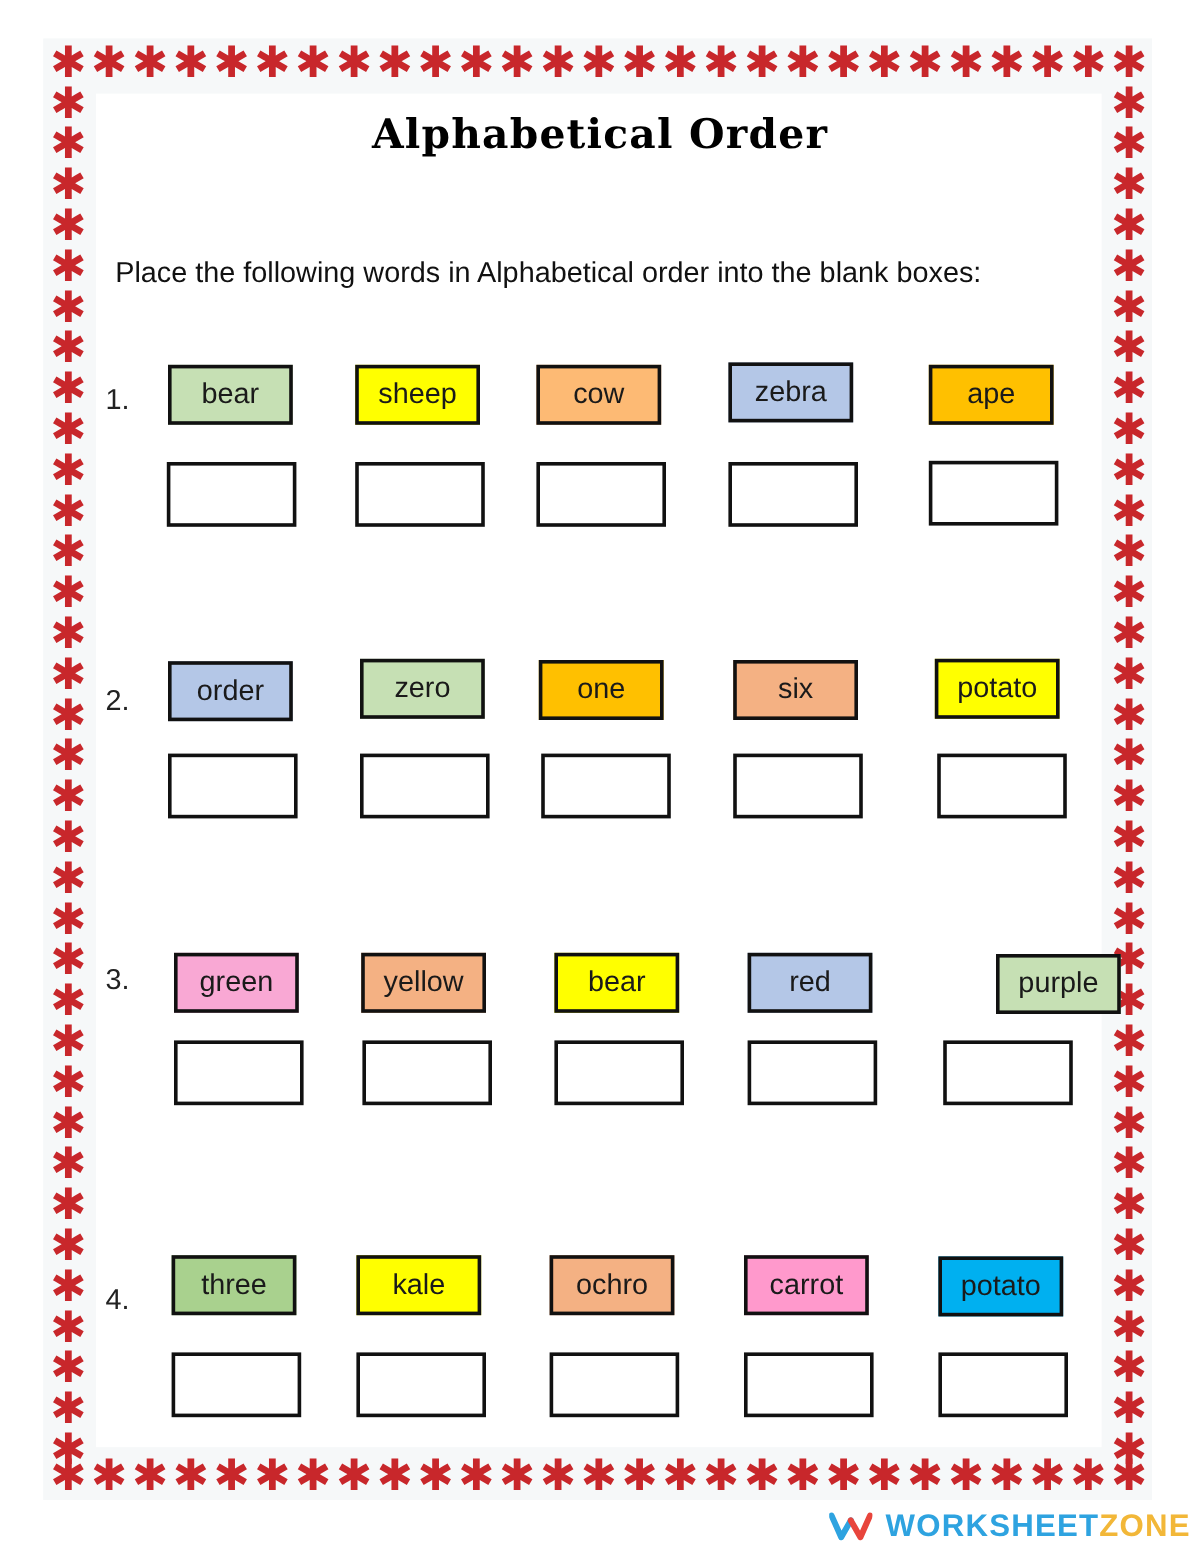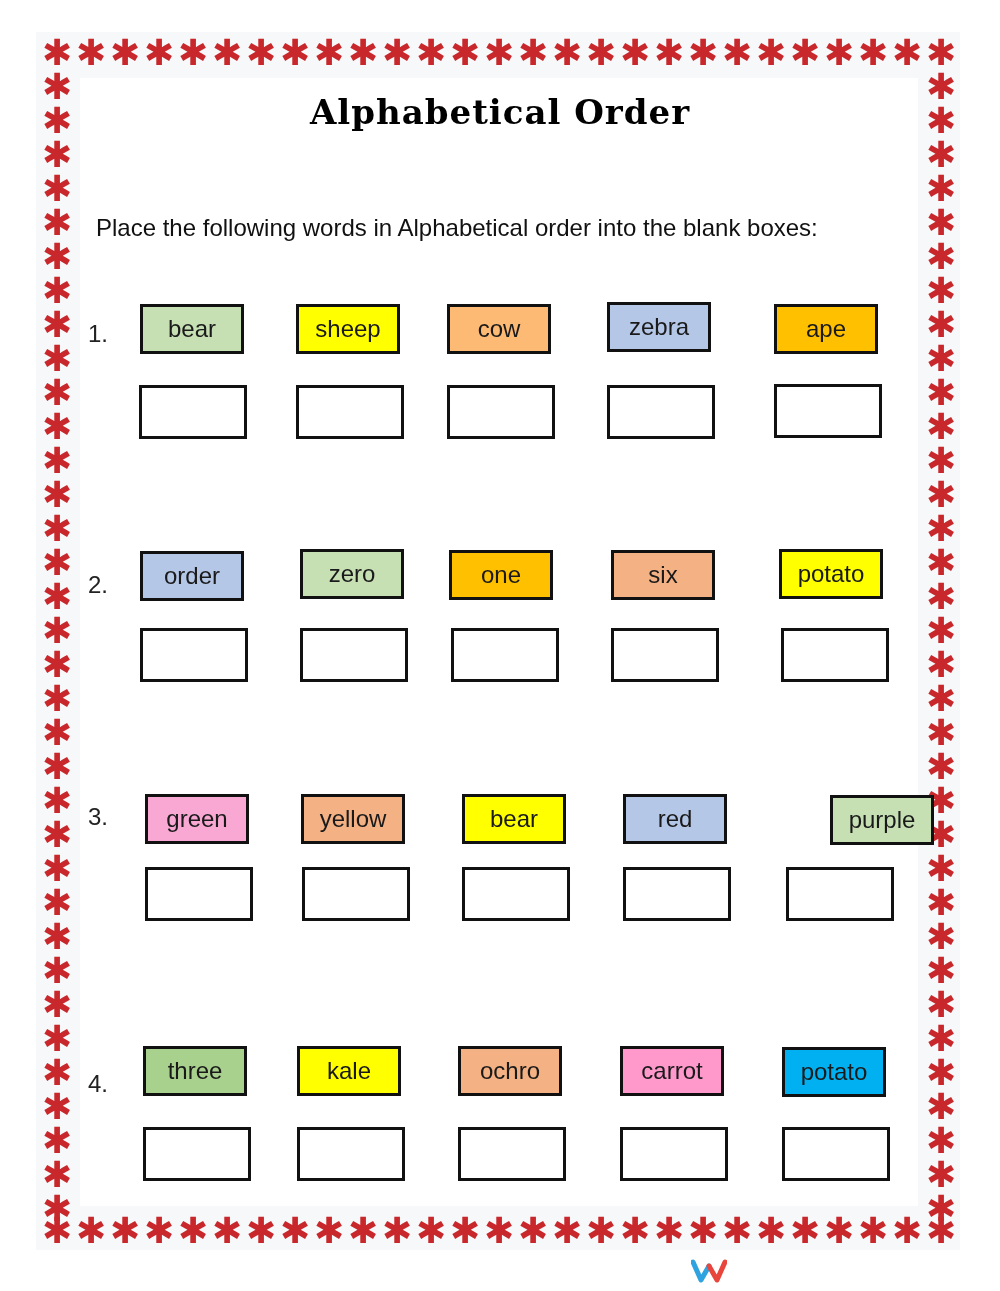--- a/index.html
+++ b/index.html
@@ -208,13 +208,14 @@
 <div class="blank-box" style="left:620px; top:1127px;"></div>
 <div class="blank-box" style="left:782px; top:1127px;"></div>
 
 <div class="watermark">
   <span class="wm-logo">
     <svg width="36" height="26" viewBox="0 0 36 26">
       <polyline points="2,4 10,22 18,8" fill="none" stroke="#2ea3e0" stroke-width="5" stroke-linejoin="round" stroke-linecap="round"></polyline>
       <polyline points="18,8 26,22 34,4" fill="none" stroke="#e8453c" stroke-width="5" stroke-linejoin="round" stroke-linecap="round"></polyline>
     </svg>
   </span>
+  <span class="wm-text"><span class="wm-a">WORKSHEET</span><span class="wm-b">ZONE</span></span>
 </div>
 
 </body></html>

